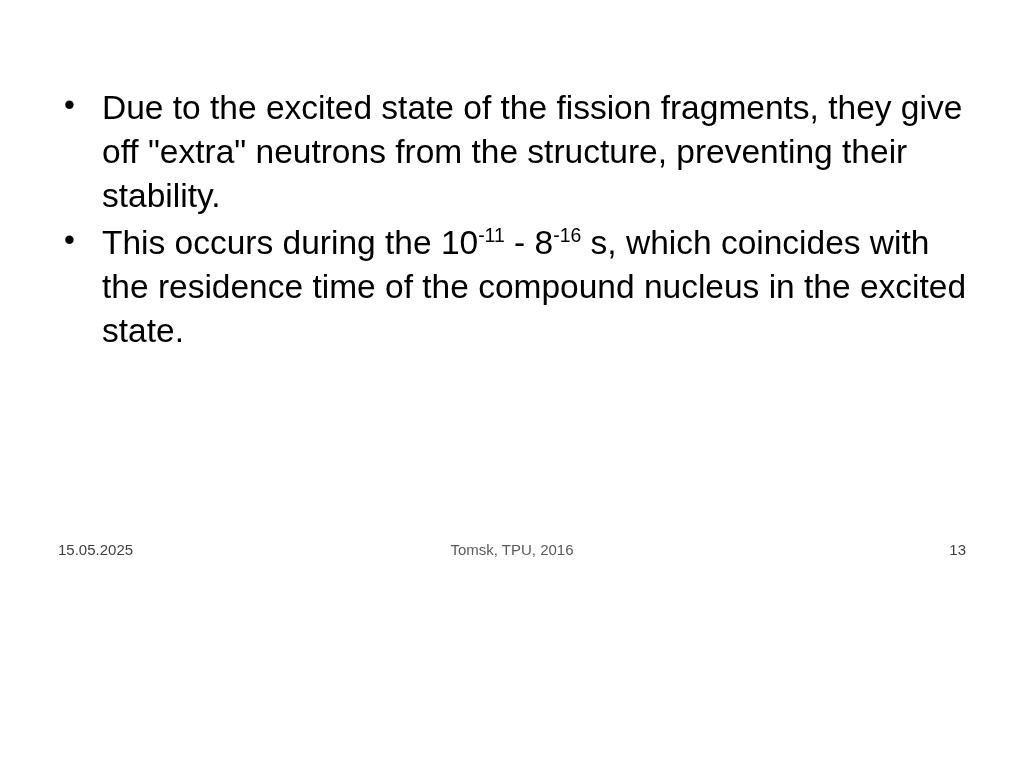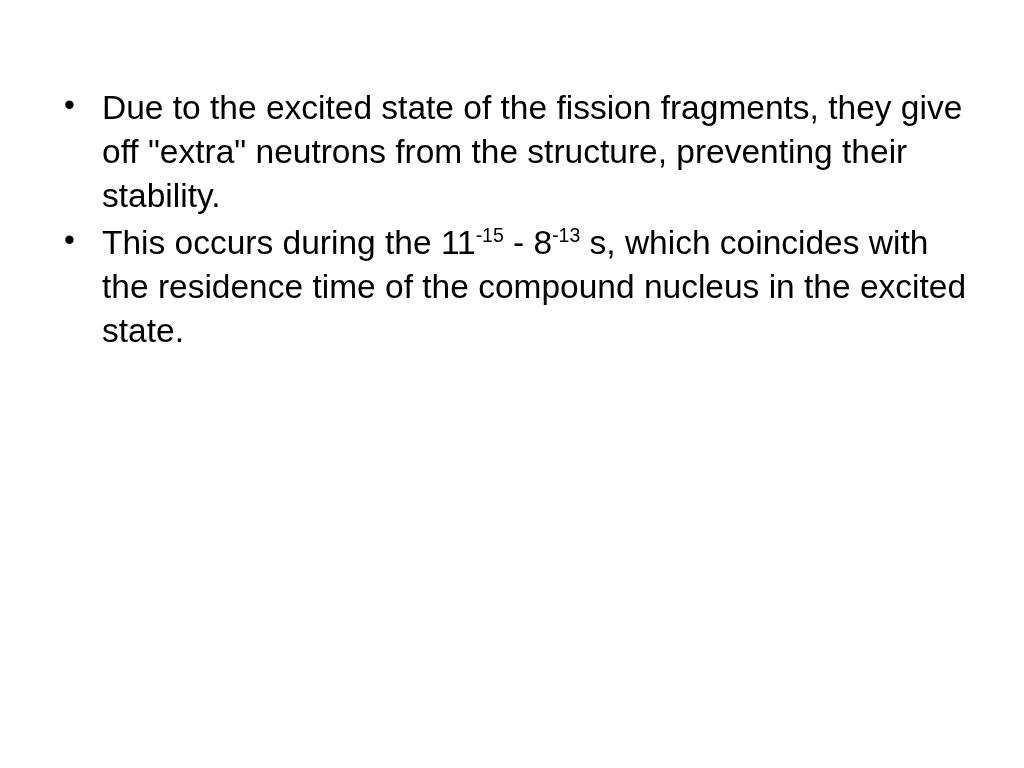--- a/index.html
+++ b/index.html
@@ -91,19 +91,24 @@
 <body>
 
 <div class="slide">
 
   <div class="content-body">
     <ul class="bullets">
       <li>
         <span>Due to the excited state of the fission fragments, they give off "extra" neutrons from the structure, preventing their stability.</span>
       </li>
       <li>
-        <span>This occurs during the 11</span><sup>-15</sup><span> - 8</span><sup>-13</sup><span> s, which coincides with the residence time of the compound nucleus in the excited state.</span>
+        <span>This occurs during the 10</span><sup>-11</sup><span> - 8</span><sup>-16</sup><span> s, which coincides with the residence time of the compound nucleus in the excited state.</span>
       </li>
     </ul>
   </div>
 
+  <div class="footer">
+    <div class="footer-date">15.05.2025</div>
+    <div class="footer-center">Tomsk, TPU, 2016</div>
+    <div class="footer-page">13</div>
+  </div>
 
 </div>
 
 </body></html>

